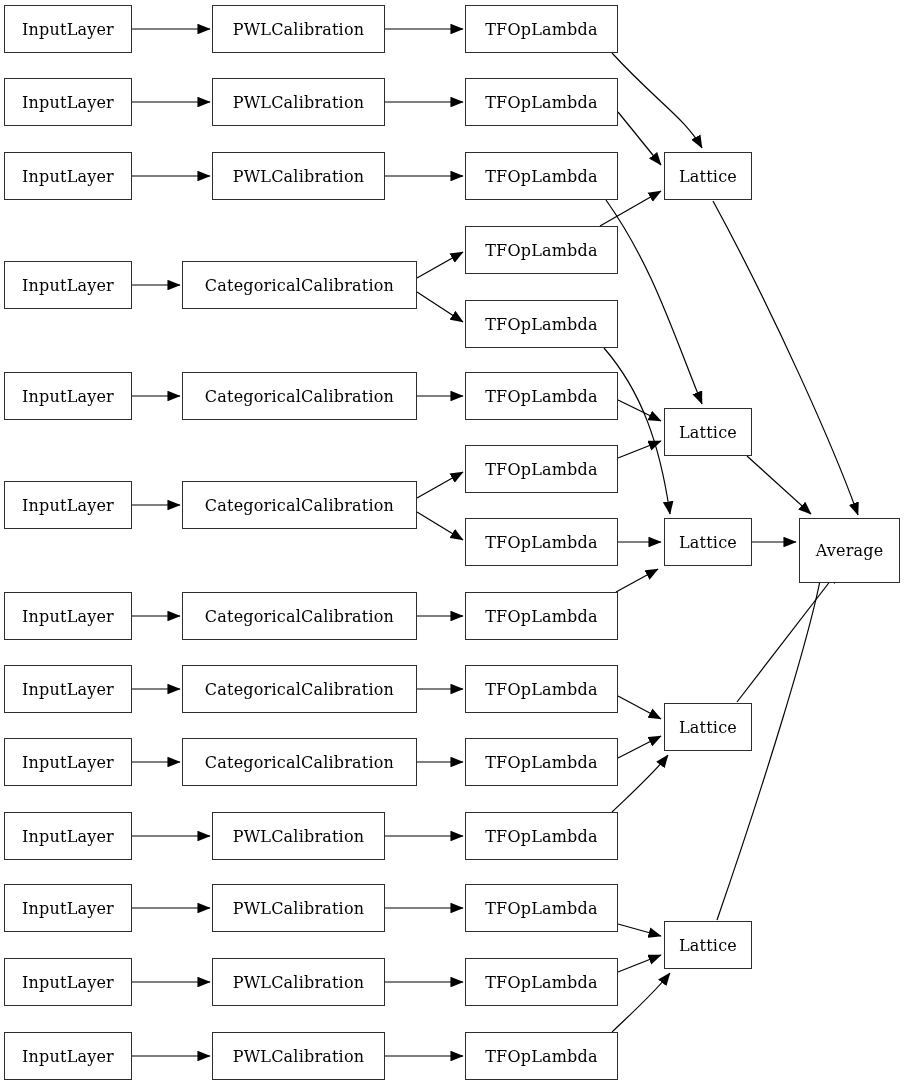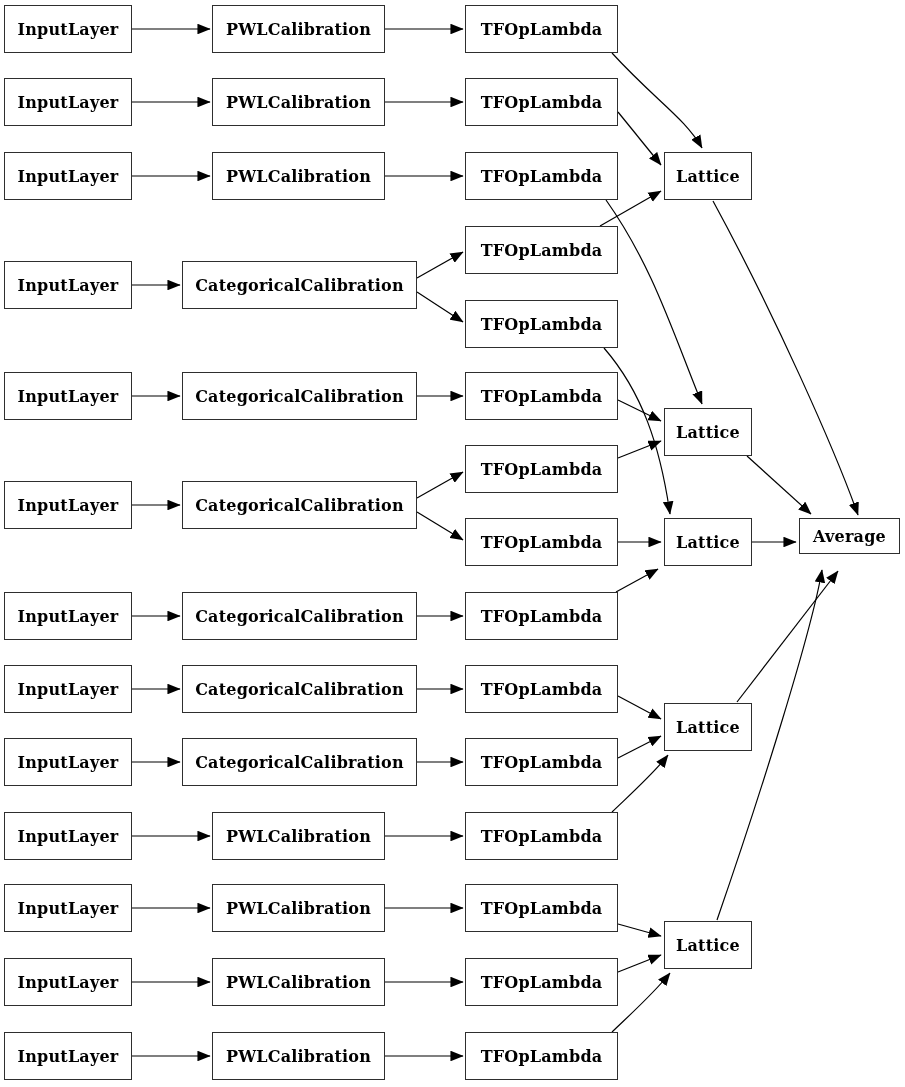--- a/index.html
+++ b/index.html
@@ -22,21 +22,20 @@
     box-sizing: border-box;
     border: 1.5px solid #2e2e2e;
     background: #ffffff;
     color: #000000;
     display: flex;
     align-items: center;
     justify-content: center;
     font-size: 16px;
     white-space: nowrap;
     letter-spacing: 0.2px;
-    font-weight: bold;
   }
 </style>
 </head>
 <body>
 
 <div class="stage">
   <svg class="edge-layer" width="905" height="1087" viewBox="0 0 905 1087" xmlns="http://www.w3.org/2000/svg">
     <defs>
       <marker id="arrow" viewBox="0 0 10 8" refX="9.5" refY="4" markerWidth="11" markerHeight="9" orient="auto">
         <path d="M0,0 L10,4 L0,8 z" fill="#000000"></path>
@@ -133,15 +132,15 @@
       <div class="node" style="left: 465px; top: 738px; width: 153px; height: 48px; background: rgb(255, 255, 255); border-color: rgb(46, 46, 46); color: rgb(0, 0, 0);">TFOpLambda</div>
       <div class="node" style="left: 465px; top: 812px; width: 153px; height: 48px; background: rgb(255, 255, 255); border-color: rgb(46, 46, 46); color: rgb(0, 0, 0);">TFOpLambda</div>
       <div class="node" style="left: 465px; top: 884px; width: 153px; height: 48px; background: rgb(255, 255, 255); border-color: rgb(46, 46, 46); color: rgb(0, 0, 0);">TFOpLambda</div>
       <div class="node" style="left: 465px; top: 958px; width: 153px; height: 48px; background: rgb(255, 255, 255); border-color: rgb(46, 46, 46); color: rgb(0, 0, 0);">TFOpLambda</div>
       <div class="node" style="left: 465px; top: 1032px; width: 153px; height: 48px; background: rgb(255, 255, 255); border-color: rgb(46, 46, 46); color: rgb(0, 0, 0);">TFOpLambda</div>
       <div class="node" style="left: 664px; top: 152px; width: 88px; height: 48px; background: rgb(255, 255, 255); border-color: rgb(46, 46, 46); color: rgb(0, 0, 0);">Lattice</div>
       <div class="node" style="left: 664px; top: 408px; width: 88px; height: 48px; background: rgb(255, 255, 255); border-color: rgb(46, 46, 46); color: rgb(0, 0, 0);">Lattice</div>
       <div class="node" style="left: 664px; top: 518px; width: 88px; height: 48px; background: rgb(255, 255, 255); border-color: rgb(46, 46, 46); color: rgb(0, 0, 0);">Lattice</div>
       <div class="node" style="left: 664px; top: 703px; width: 88px; height: 48px; background: rgb(255, 255, 255); border-color: rgb(46, 46, 46); color: rgb(0, 0, 0);">Lattice</div>
       <div class="node" style="left: 664px; top: 921px; width: 88px; height: 48px; background: rgb(255, 255, 255); border-color: rgb(46, 46, 46); color: rgb(0, 0, 0);">Lattice</div>
-      <div class="node" style="left: 799px; top: 518px; width: 101px; height: 36px; background: rgb(255, 255, 255); border-color: rgb(46, 46, 46); color: rgb(0, 0, 0);">Average</div>
+      <div class="node" style="left: 799px; top: 518px; width: 101px; height: 65px; background: rgb(255, 255, 255); border-color: rgb(46, 46, 46); color: rgb(0, 0, 0);">Average</div>
     </div>
 </div>
 
 </body></html>

